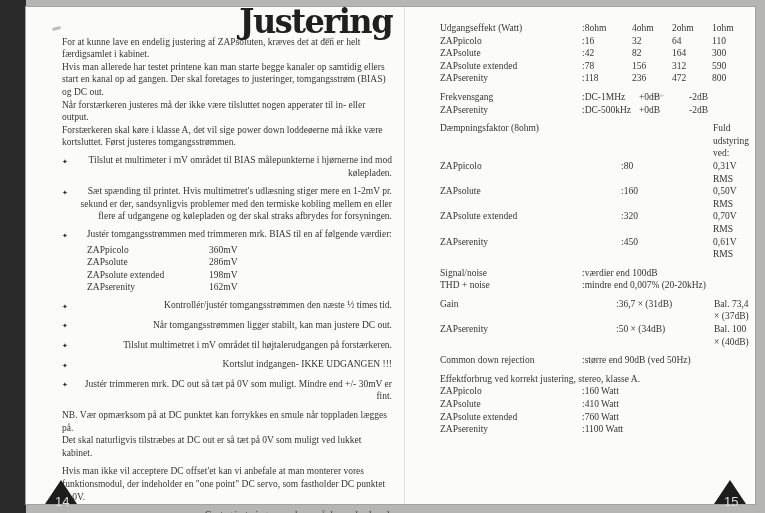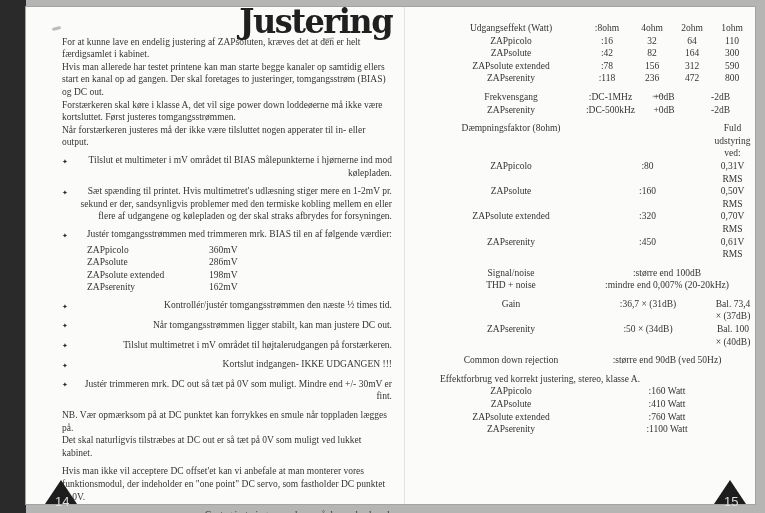--- a/index.html
+++ b/index.html
@@ -31,21 +31,21 @@
   }
   .intro p,.nb p{margin:0;}
   .bullet{display:flex;margin-top:5.5px;}
   .bullet .b{flex:none;width:9px;font-size:7px;padding-top:1.5px;color:#2a2a2a;}
   .bullet .bt{flex:1;text-align:right;}
   .bias-table{display:grid;grid-template-columns:122px auto;margin:1px 0 0 25px;}
   .nb{margin-top:6px;}
   .servo{margin:6px 0 0 0;}
 
   .sect{margin-top:6px;}
-  .trow{display:grid;text-align:center;}
+  .trow{display:grid;}
   .r5{grid-template-columns:142px 50px 40px 40px 1fr;}
   .r4{grid-template-columns:142px 57px 50px 1fr;}
   .r3d{grid-template-columns:142px 53px 1fr;gap:39px;}
   .r3g{grid-template-columns:142px 64px 1fr;gap:34px;}
   .r2{grid-template-columns:142px 1fr;}
 
   .tri{position:absolute;width:0;height:0;
     border-left:16px solid transparent;border-right:16px solid transparent;
     border-bottom:24px solid #1d1d1d;}
   .tri-left{left:45px;top:480px;}
@@ -63,22 +63,22 @@
   <div class="artifact a1"></div>
   <div class="artifact a2"></div>
   <div class="artifact a3"></div>
 
   <div class="page-col page-left">
     <h1 class="ptitle">Justering</h1>
 
     <div class="intro">
       <p>For at kunne lave en endelig justering af ZAPsoluten, kræves det at den er helt færdigsamlet i kabinet.</p>
       <p>Hvis man allerede har testet printene kan man starte begge kanaler op samtidig ellers start en kanal op ad gangen. Der skal foretages to justeringer, tomgangsstrøm (BIAS) og DC out.</p>
+      <p>Når forstærkeren justeres må der ikke være tilsluttet nogen apperater til in- eller output.</p>
       <p>Forstærkeren skal køre i klasse A, det vil sige power down loddeøerne må ikke være kortsluttet. Først justeres tomgangsstrømmen.</p>
-      <p>Når forstærkeren justeres må der ikke være tilsluttet nogen apperater til in- eller output.</p>
     </div>
 
     <div class="bullet">
       <span class="b">✦</span>
       <span class="bt">Tilslut et multimeter i mV området til BIAS målepunkterne i hjørnerne ind mod kølepladen.</span>
     </div>
     <div class="bullet">
       <span class="b">✦</span>
       <span class="bt">Sæt spænding til printet. Hvis multimetret's udlæsning stiger mere en 1-2mV pr. sekund er der, sandsynligvis problemer med den termiske kobling mellem en eller flere af udgangene og kølepladen og der skal straks afbrydes for forsyningen.</span>
     </div>
@@ -211,21 +211,21 @@
       <div class="trow r3d">
         <span>ZAPserenity</span>
         <span>:450</span>
         <span>0,61V RMS</span>
       </div>
     </div>
 
     <div class="sect">
       <div class="trow r2">
         <span>Signal/noise</span>
-        <span>:større end 100dB</span>
+        <span>:værdier end 100dB</span>
       </div>
       <div class="trow r2">
         <span>THD + noise</span>
         <span>:mindre end 0,007% (20-20kHz)</span>
       </div>
     </div>
 
     <div class="sect">
       <div class="trow r3g">
         <span>Gain</span>

